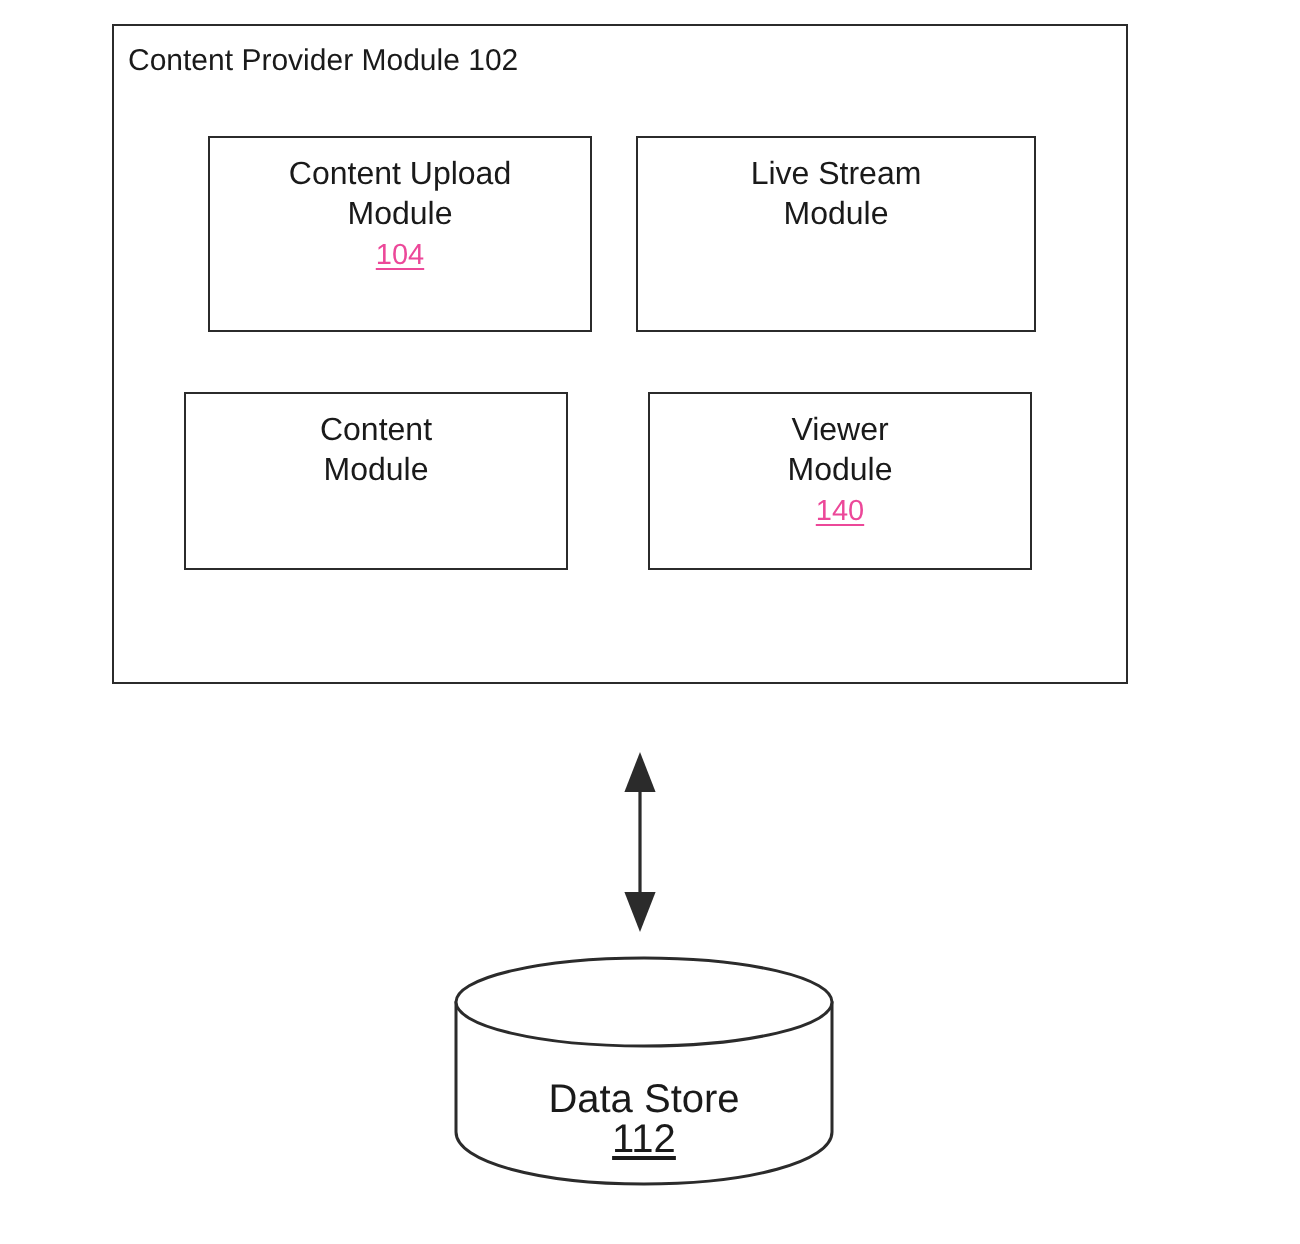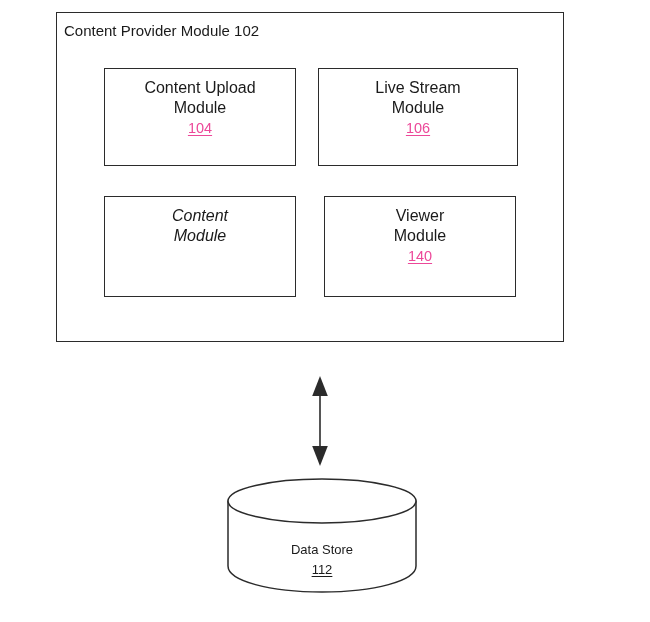--- a/index.html
+++ b/index.html
@@ -63,22 +63,22 @@
     display: block;
     font-size: 14.5px;
     line-height: 20px;
     color: #ec4899;
     text-decoration: underline;
     text-underline-offset: 2px;
   }
 
   #box-104 { left: 104px; top: 68px;  width: 192px; height: 98px; }
   #box-106 { left: 318px; top: 68px;  width: 200px; height: 98px; }
-  #box-108 { left: 104px; top: 196px; width: 192px; height: 101px; font-style: italic; }
-  #box-110 { left: 324px; top: 196px; width: 192px; height: 101px; }
+  #box-108 { left: 92px; top: 196px; width: 192px; height: 89px; }
+  #box-110 { left: 324px; top: 196px; width: 192px; height: 89px; }
 
   
   .arrow-wrap {
     position: absolute;
     left: 300px;
     top: 374px;
     width: 40px;
     height: 94px;
   }
 
@@ -89,21 +89,21 @@
     top: 474px;
     width: 200px;
     height: 124px;
   }
   .cyl-label {
     position: absolute;
     left: 222px;
     top: 540px;
     width: 200px;
     text-align: center;
-    font-size: 13px;
+    font-size: 20px;
     line-height: 20px;
     color: #1a1a1a;
     pointer-events: none;
   }
   .cyl-label .cyl-ref {
     display: block;
     text-decoration: underline;
     text-underline-offset: 2px;
   }
 </style>
@@ -121,21 +121,20 @@
 
   <div class="module-box" id="box-104">
     <span class="mod-line">Content Upload</span>
     <span class="mod-line">Module</span>
     <span class="mod-ref">104</span>
   </div>
 
   <div class="module-box" id="box-106">
     <span class="mod-line">Live Stream</span>
     <span class="mod-line">Module</span>
-    <span class="mod-ref">106</span>
   </div>
 
   <div class="module-box" id="box-108">
     <span class="mod-line">Content</span>
     <span class="mod-line">Module</span>
   </div>
 
   <div class="module-box" id="box-110">
     <span class="mod-line">Viewer</span>
     <span class="mod-line">Module</span>

